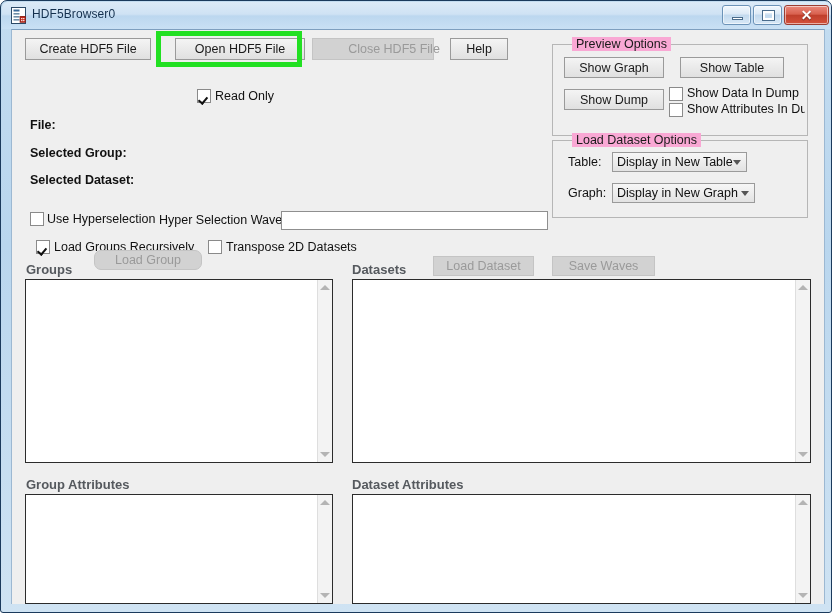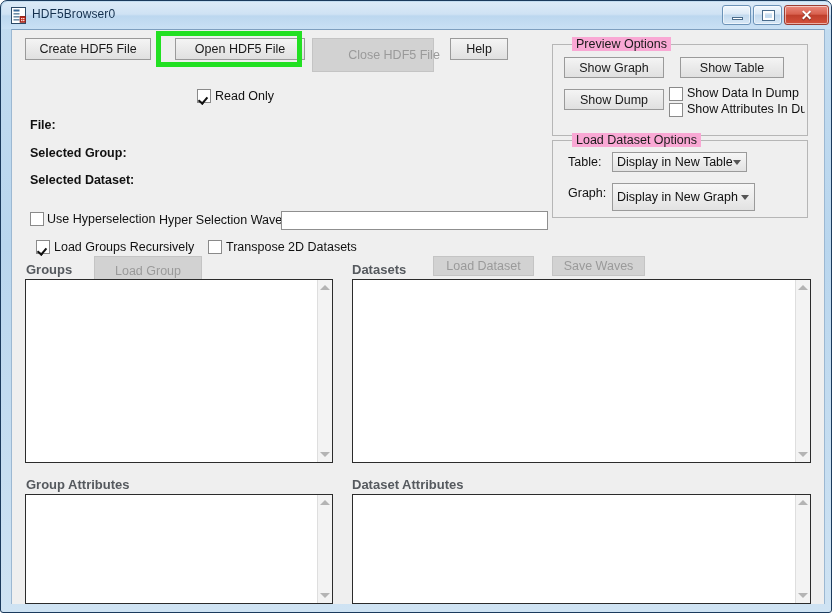--- a/index.html
+++ b/index.html
@@ -257,21 +257,21 @@
       <div class="wbtn close">
         <span class="gclose">✕</span>
       </div>
     </div>
   </div>
 
   <div class="client">
 
     <div class="btn" style="left:13px; top:8px; width:126px; height:22px;">Create HDF5 File</div>
     <div class="btn" style="left:163px; top:8px; width:130px; height:22px;">Open HDF5 File</div>
-    <div class="btn dim" style="left:300px; top:8px; width:122px; height:34px;padding-left:42px;">Close HDF5 File</div>
+    <div class="btn dim" style="left:300px; top:8px; width:122px; height:22px;padding-left:42px;">Close HDF5 File</div>
     <div class="btn" style="left:438px; top:8px; width:58px; height:22px;">Help</div>
 
     <div class="cb checked" style="left:185px; top:59px;"></div>
     <div class="lbl" style="left:203px; top:59px;">Read Only</div>
 
     <div class="lbl bold" style="left:18px; top:88px;">File:</div>
     <div class="lbl" style="left:70px; top:88px;"></div>
 
     <div class="lbl bold" style="left:18px; top:116px;text-align:center;">Selected Group:</div>
     <div class="lbl" style="left:128px; top:116px;"></div>
@@ -307,37 +307,37 @@
     <div class="group" style="left:540px; top:110px; width:256px; height:78px;"></div>
     <div class="group-legend" style="left:560px; top:103px;">Load Dataset Options</div>
 
     <div class="lbl" style="left:556px; top:125px;">Table:</div>
     <div class="combo" style="left:600px; top:122px; width:135px; height:20px;">
       <span>Display in New Table</span>
       <span class="arw"></span>
     </div>
 
     <div class="lbl" style="left:556px; top:156px;">Graph:</div>
-    <div class="combo" style="left:600px; top:153px; width:143px; height:28px;">
+    <div class="combo" style="left:600px; top:153px; width:143px; height:20px;">
       <span>Display in New Graph</span>
       <span class="arw"></span>
     </div>
 
     <div class="sect-title" style="left:14px; top:232px;">Groups</div>
-    <div class="btn dim" style="left:82px; top:226px; width:108px; height:30px;">Load Group</div>
+    <div class="btn dim" style="left:82px; top:220px; width:108px; height:20px;border-radius:7px;">Load Group</div>
     <div class="listbox" style="left:13px; top:249px; width:308px; height:184px;">
       <div class="sbar">
         <span class="chev up"></span>
         <span class="chev dn"></span>
       </div>
     </div>
 
     <div class="sect-title" style="left:340px; top:232px;">Datasets</div>
     <div class="btn dim" style="left:421px; top:226px; width:101px; height:20px;">Load Dataset</div>
-    <div class="btn dim" style="left:540px; top:226px; width:93px; height:20px;">Save Waves</div>
+    <div class="btn dim" style="left:540px; top:226px; width:103px; height:20px;">Save Waves</div>
     <div class="listbox" style="left:340px; top:249px; width:459px; height:184px;">
       <div class="sbar">
         <span class="chev up"></span>
         <span class="chev dn"></span>
       </div>
     </div>
 
     <div class="sect-title" style="left:14px; top:447px;">Group Attributes</div>
     <div class="listbox" style="left:13px; top:464px; width:308px; height:110px;">
       <div class="sbar">

